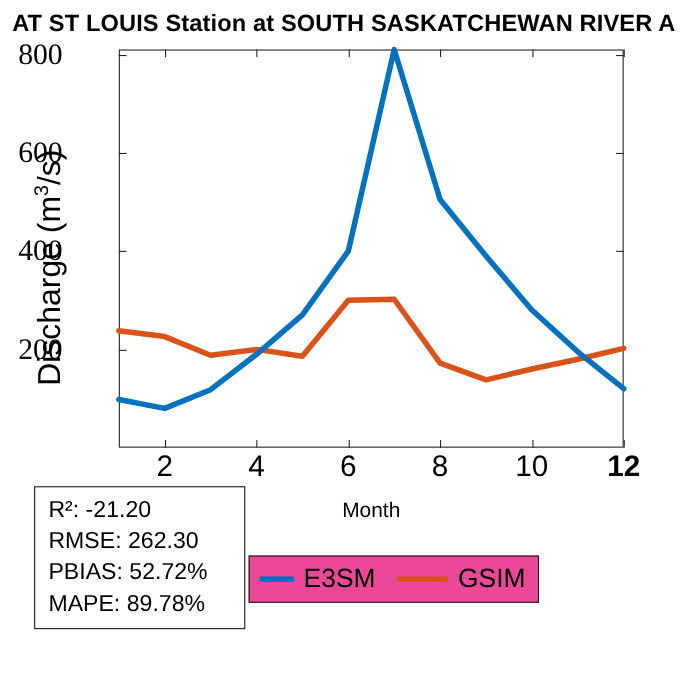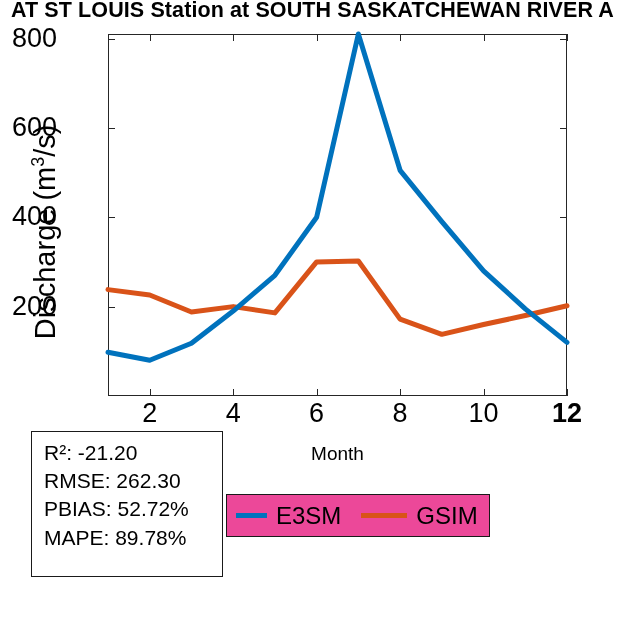--- a/index.html
+++ b/index.html
@@ -10,21 +10,21 @@
   body {
     width: 625px;
     height: 625px;
     font-family: "Liberation Sans", sans-serif;
     color: #000000;
     overflow: hidden;
     position: relative;
   }
   #stage {
     position: absolute;
-    left: 0; top: 0;
+    left: 0; top: 11px;
     width: 625px; height: 496px;
   }
   
   #chart-title {
     position: absolute;
     left: 50%;
     transform: translateX(-50%);
     top: -2px;
     white-space: nowrap;
     font-size: 21.5px;
@@ -74,21 +74,21 @@
   .xtick-mark.top {
     top: 34px;
   }
   .ytick-label {
     position: absolute;
     right: 568px;
     text-align: right;
     font-size: 27px;
     line-height: 1;
     white-space: nowrap;
-    font-family: Liberation Sans, sans-serif;
+    font-family: Liberation Serif, serif;
   }
   .xtick-label {
     position: absolute;
     top: 400px;
     text-align: center;
     font-size: 27px;
     line-height: 1;
     white-space: nowrap;
     font-family: "Liberation Sans", sans-serif;
   }
@@ -116,21 +116,21 @@
   }
   
   #stats-box {
     position: absolute;
     left: 31px;
     top: 431px;
     width: 192px;
     border: 1.6px solid #1a1a1a;
     background: #ffffff;
     box-sizing: border-box;
-    padding: 7px 10px 24px 12px;
+    padding: 7px 10px 8px 12px;
   }
   .stat-line {
     font-size: 21px;
     line-height: 1.345;
     white-space: nowrap;
     font-family: "Liberation Sans", sans-serif;
     color: #000;
   }
   
   #legend-box {

